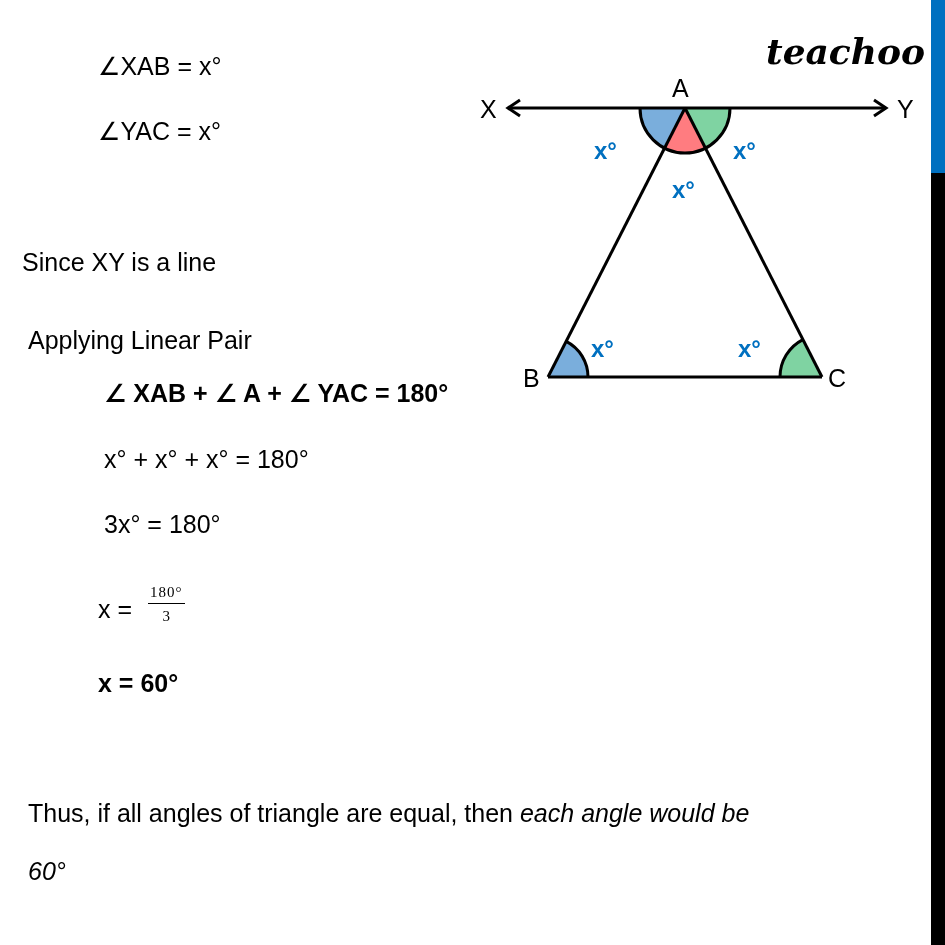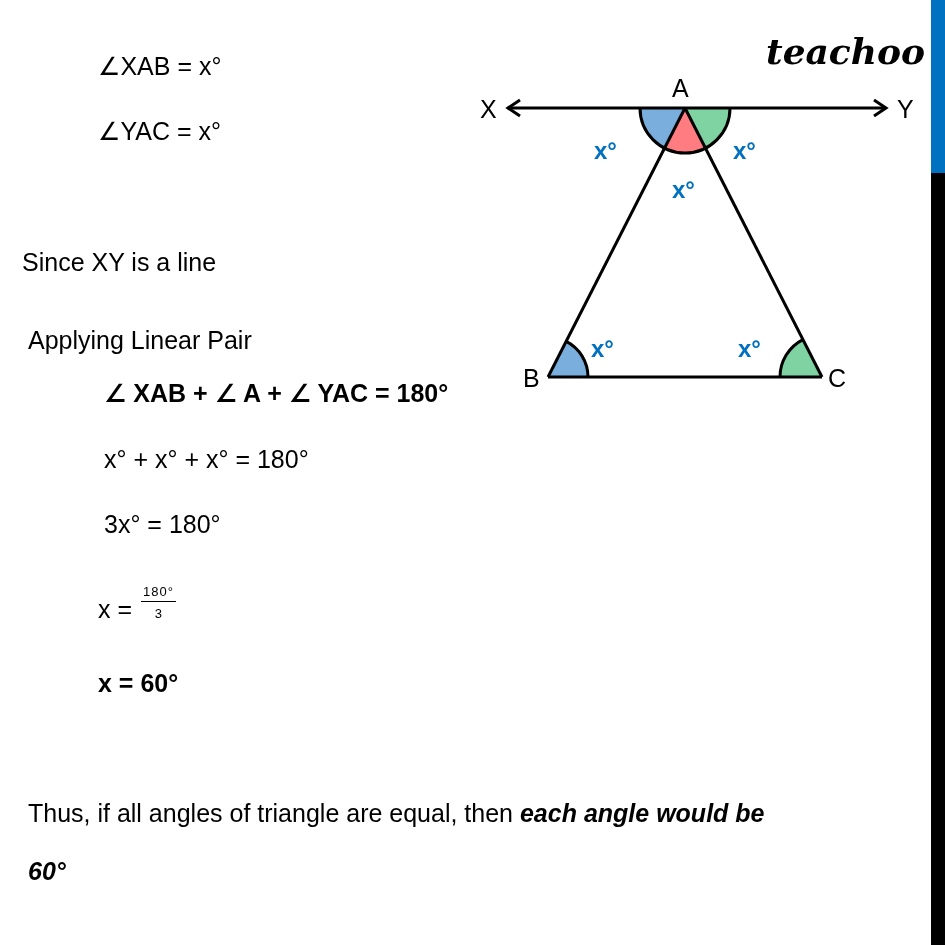--- a/index.html
+++ b/index.html
@@ -1,21 +1,21 @@
 <!DOCTYPE html>
 <html><head>
 <meta charset="utf-8">
 <style>
   html, body { margin:0; padding:0; background:#ffffff; }
   body { width:945px; height:945px; position:relative; overflow:hidden;
          font-family:"Liberation Sans", "DejaVu Sans", sans-serif; color:#000; }
   .line { position:absolute; font-size:25px; white-space:nowrap; line-height:1; }
   .bold { font-weight:bold; }
-  .bi { font-weight:bold; font-style:italic; }
-  .frac { position:absolute; font-family:Liberation Sans, sans-serif; font-size:13px; text-align:center; }
+  .bi { font-weight:normal; font-style:italic; }
+  .frac { position:absolute; font-family:Liberation Serif, serif; font-size:15px; text-align:center;margin-left:7px; }
   .frac .num { display:block; padding:0 2px 2px 2px; border-bottom:1.6px solid #000; letter-spacing:1px; }
   .frac .den { display:block; padding-top:4px; }
   .logo { position:absolute; left:766px; top:14px; font-family:"DejaVu Serif", serif; font-weight:bold;
           font-style:italic; font-size:36px; letter-spacing:0px;margin-top:16px; }
   .sidebar-blue { position:absolute; left:931px; top:0; width:14px; height:173px; background:#0070C0; }
   .sidebar-black { position:absolute; left:931px; top:173px; width:14px; height:772px; background:#000; }
   svg.diagram { position:absolute; left:0; top:0; }
   .lbl { font-family:"Liberation Sans", sans-serif; font-size:25px; fill:#000; }
   .xlbl { font-family:"Liberation Sans", sans-serif; font-size:24px; font-weight:bold; fill:#0070C0; }
 </style>

